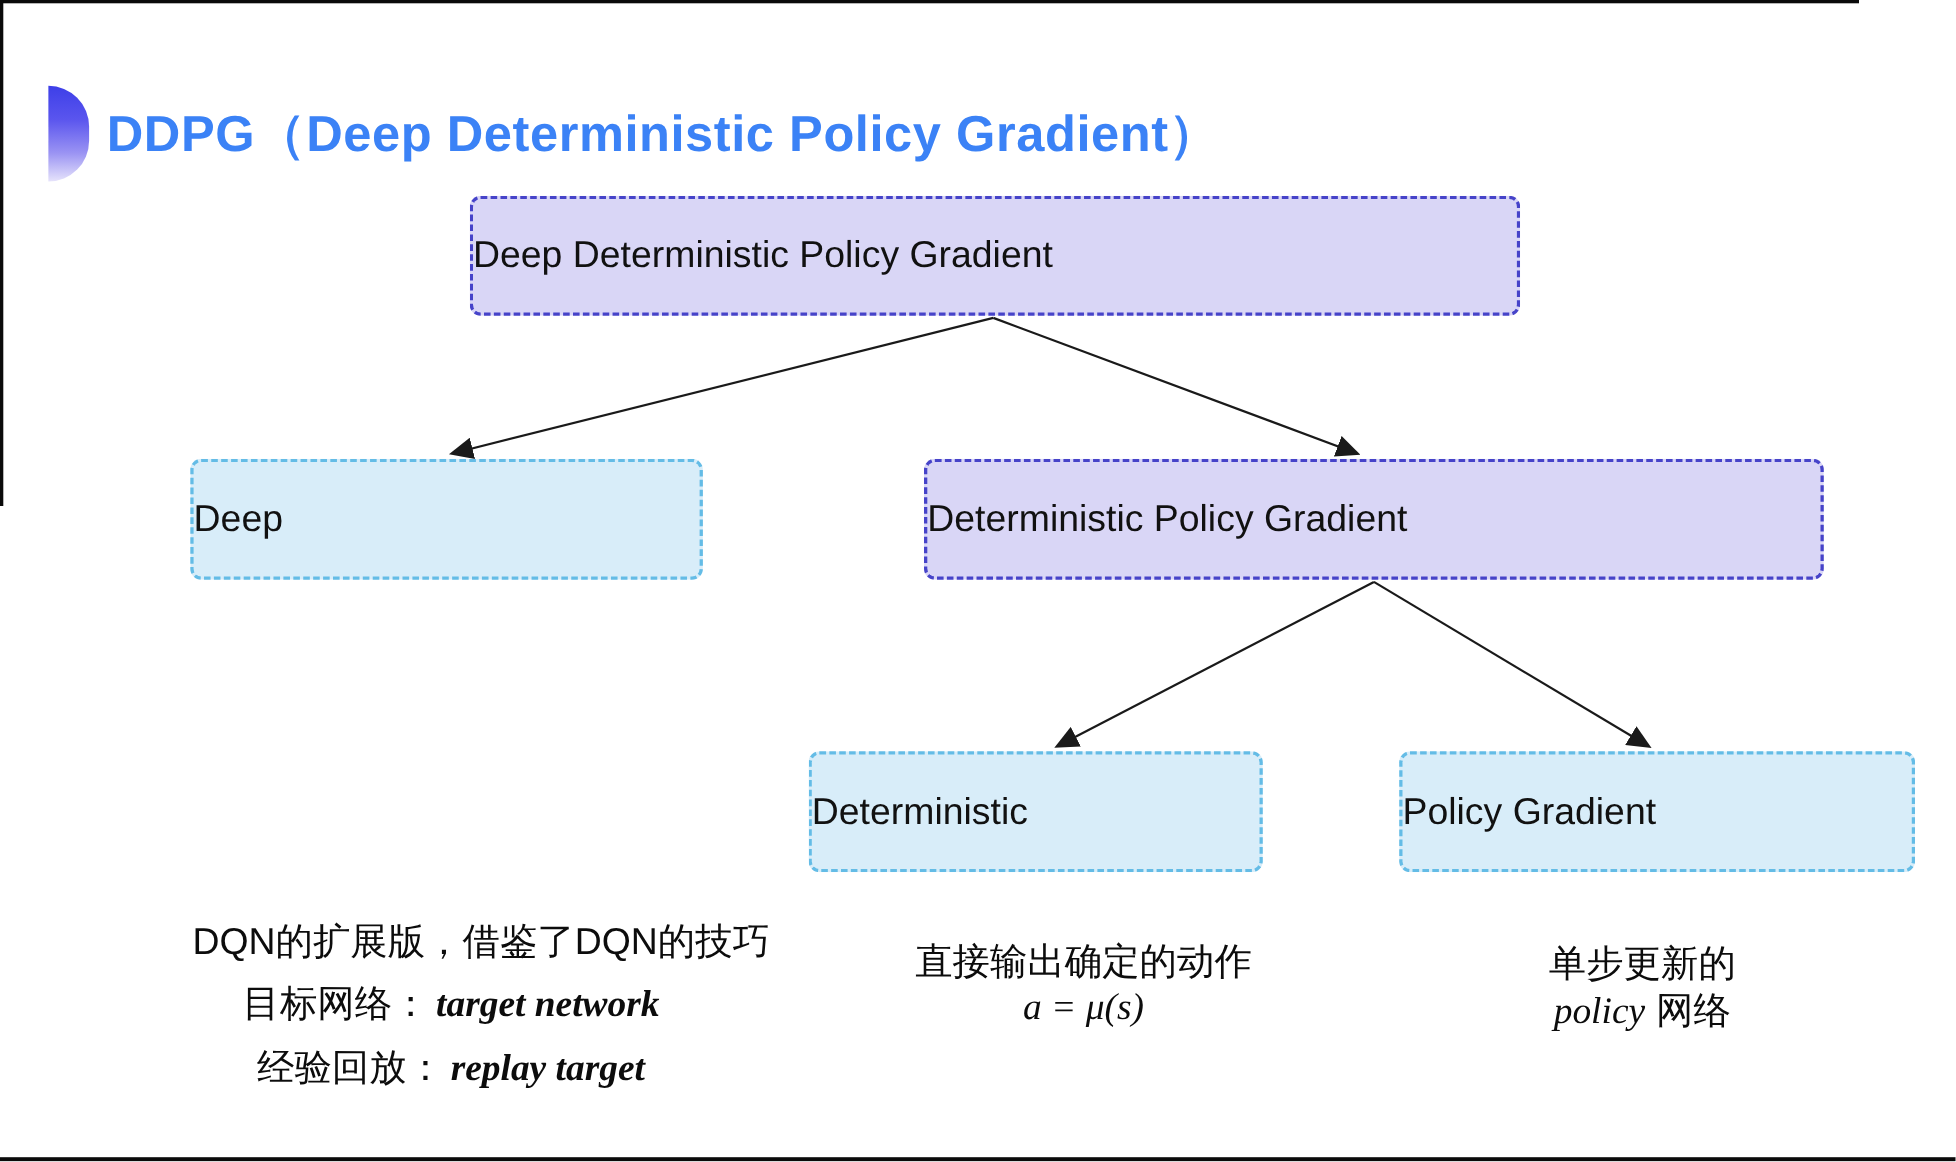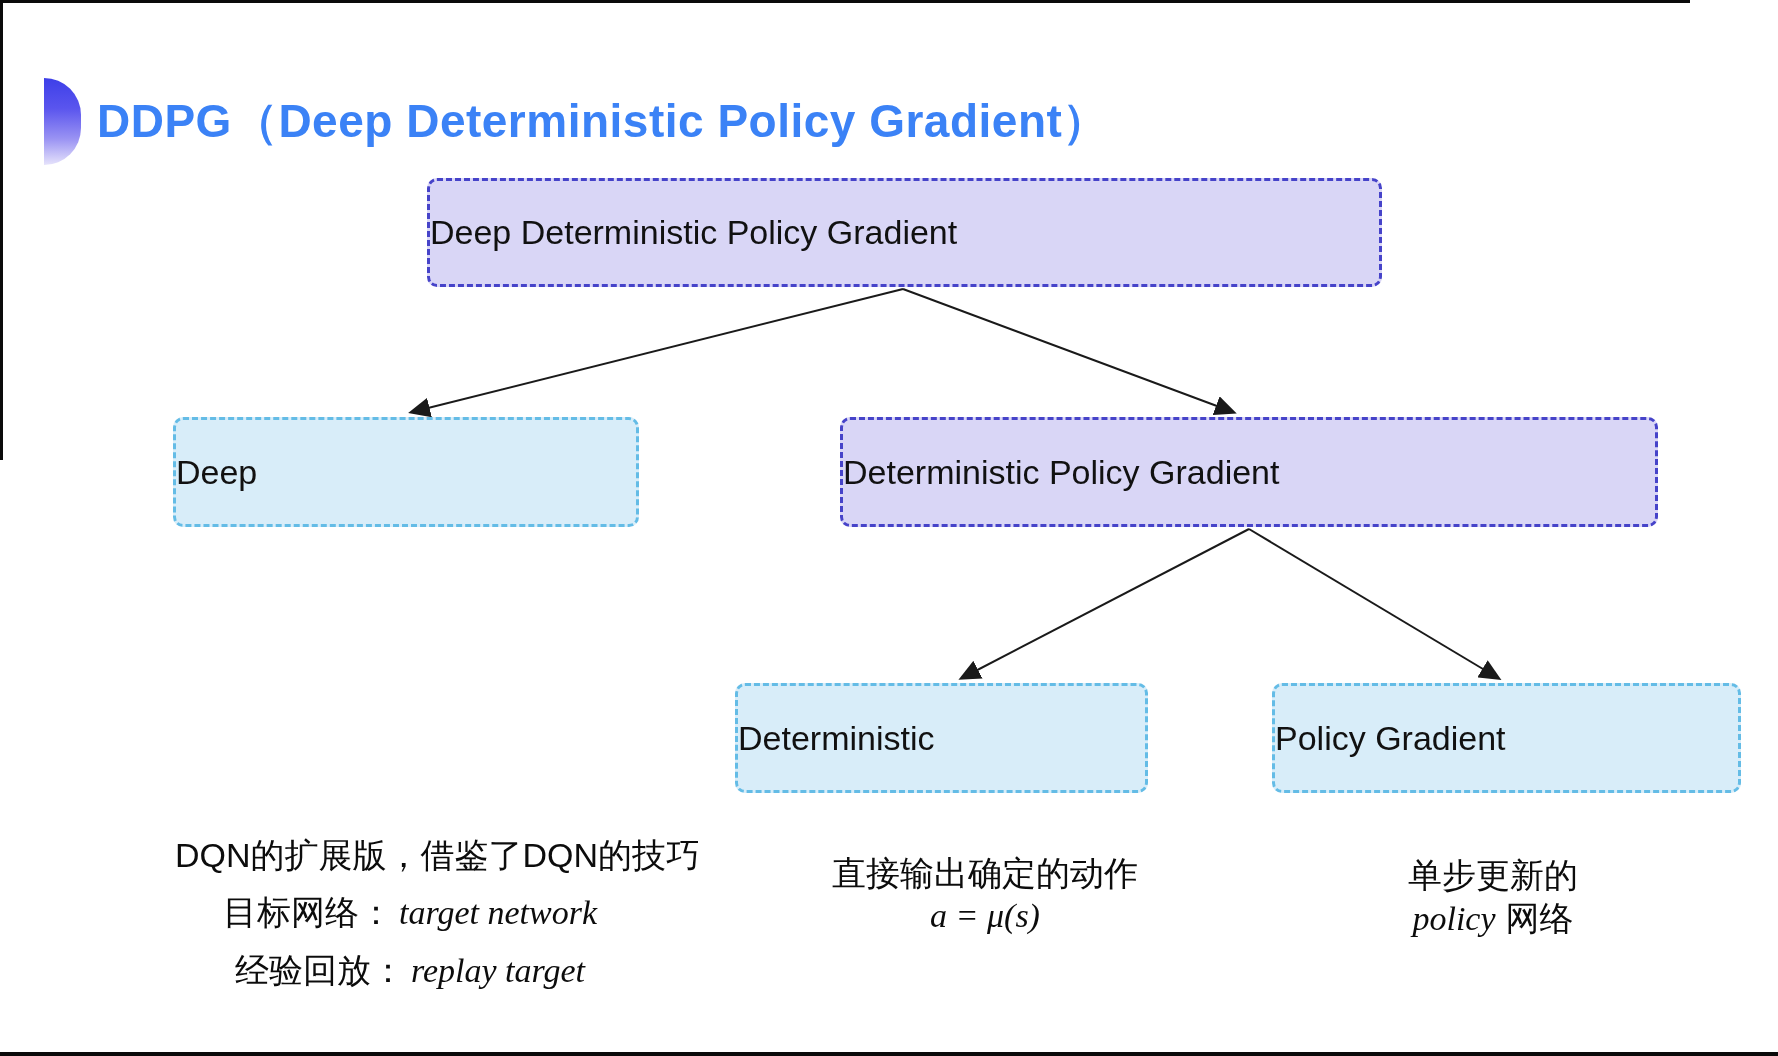--- a/index.html
+++ b/index.html
@@ -56,21 +56,21 @@
   .note-line { position: absolute; color: #0c0c0c; font-size: 34px; white-space: nowrap; }
   .center { text-align: center; }
   .formula {
     font-family: "Liberation Serif", serif;
     font-style: italic;
     font-size: 34px;
   }
   .note-deep-1 { left: 120px; top: 833px; width: 580px; text-align: right; }
   .note-deep-2 { left: 120px; top: 890px; width: 580px; }
   .note-deep-3 { left: 120px; top: 948px; width: 580px; }
-  .note-deep-2 .formula, .note-deep-3 .formula { margin-left: 6px; }
+  .note-deep-2 .formula, .note-deep-3 .formula { margin-left: 6px; font-weight: bold; }
 
   .note-det-1 { left: 785px; top: 851px; width: 400px; }
   .note-det-2 { left: 785px; top: 897px; width: 400px; font-family: "Liberation Serif", serif; font-style: italic; }
 
   .note-pg-1 { left: 1293px; top: 853px; width: 400px; }
   .note-pg-2 { left: 1293px; top: 896px; width: 400px; }
   .note-pg-2 .zh { margin-left: 10px; font-style: normal; font-family: Liberation Sans, sans-serif; }
 </style>
 </head>
 <body>

